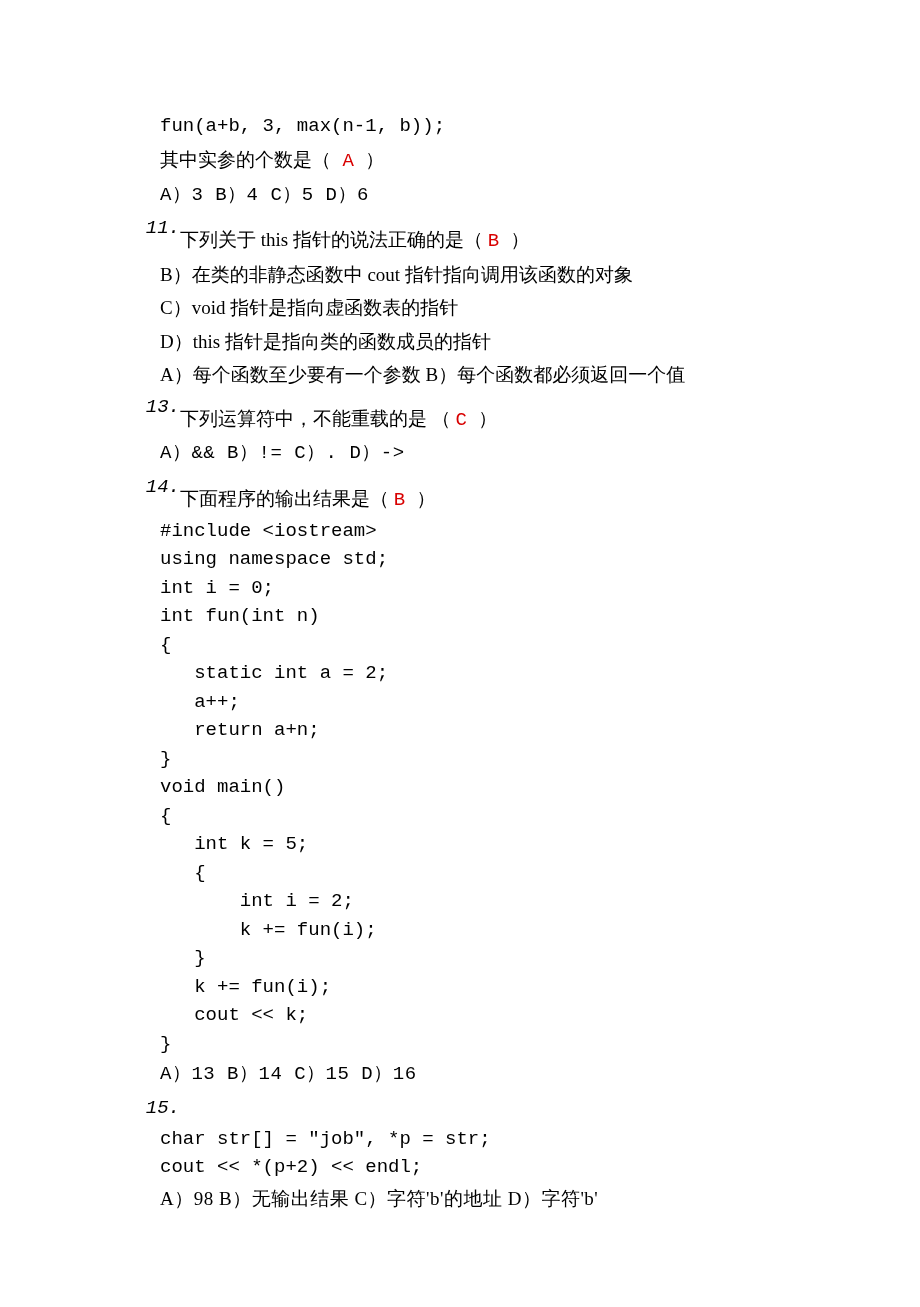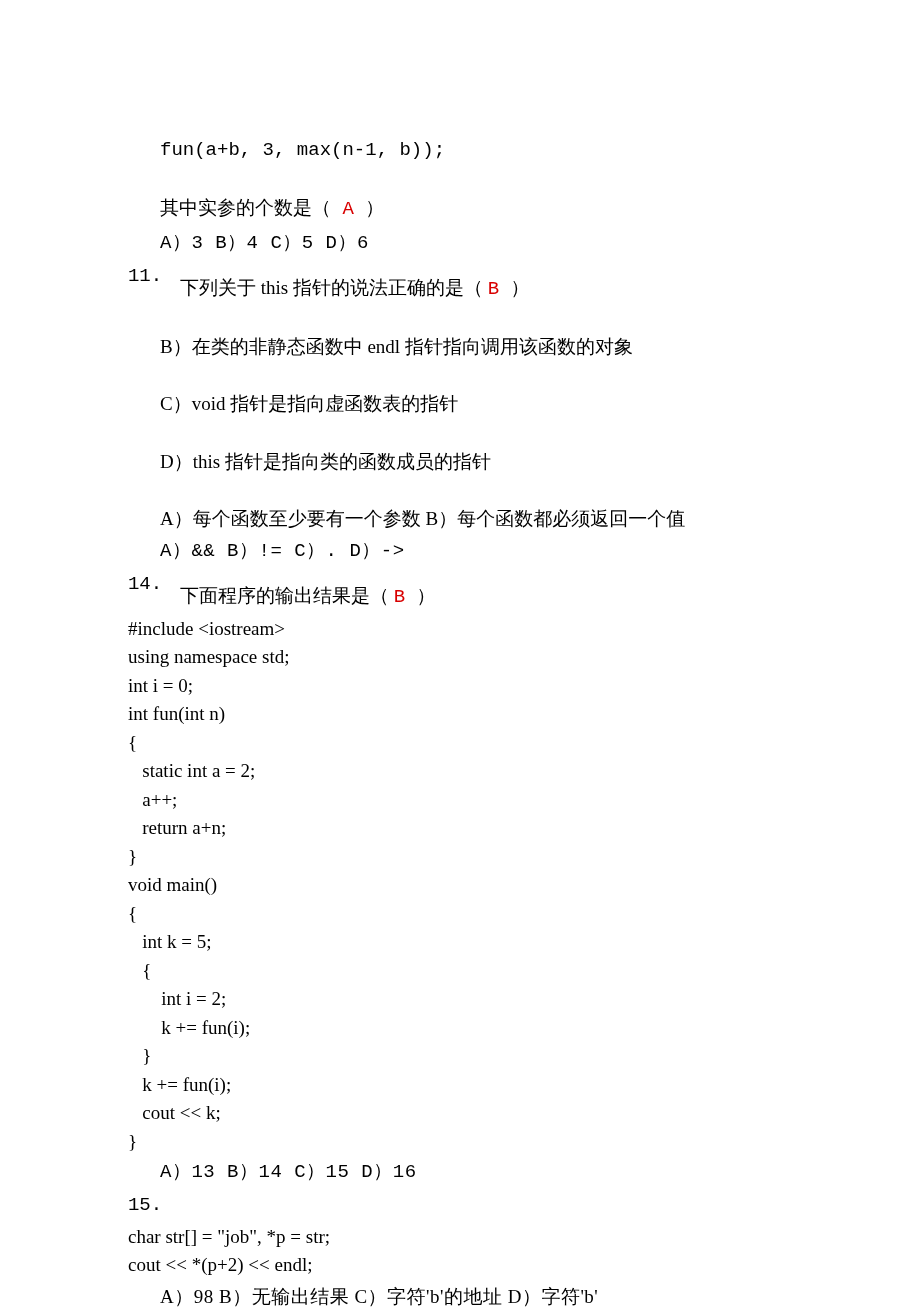--- a/index.html
+++ b/index.html
@@ -13,45 +13,45 @@
     width: 920px;
   }
   .page {
     padding: 110px 90px 40px 90px;
   }
   .mono {
     font-family: "Courier New", "SimSun", monospace;
   }
   .q-line {
     text-indent: 70px;
-    margin-top: 24px;
   }
   .q-numbered {
     display: flex;
   }
   .q-num {
     width: 70px;
-    text-align: center;
+    text-align: right;
     padding-left: 20px;
+    font-style: italic;
   }
   .q-body {
     flex: 1;
     margin-top: 11px;
   }
   .answer {
     color: #d80000;
     font-family: "Courier New", serif;
   }
   .opt-row {
     text-indent: 70px;
     letter-spacing: 0.5px;
   }
   .code-block {
-    margin-left: 38px;
-    font-family: Liberation Serif, serif;
+    margin-left: 70px;
+    font-family: Liberation Mono, monospace;
     line-height: 1.5;
     white-space: pre;
   }
 </style>
 </head>
 <body>
 
 <div class="page">
 
   <div class="q-line mono">fun(a+b, 3, max(n-1, b));</div>
@@ -59,26 +59,32 @@
     <span>其中实参的个数是（</span><span class="answer">  A  </span><span>  ）</span>
   </div>
   <div class="opt-row mono">A）3       B）4         C）5         D）6</div>
 
   <div class="q-numbered">
     <div class="q-num mono">11.</div>
     <div class="q-body">
       <span>下列关于 this 指针的说法正确的是（  </span><span class="answer"> B  </span><span> ）</span>
     </div>
   </div>
-  <div class="q-line">B）在类的非静态函数中 endl 指针指向调用该函数的对象</div>
+  <div class="q-line">B）在类的非静态函数中 cout 指针指向调用该函数的对象</div>
   <div class="q-line">C）void 指针是指向虚函数表的指针</div>
   <div class="q-line">D）this 指针是指向类的函数成员的指针</div>
 
   <div class="q-line">A）每个函数至少要有一个参数    B）每个函数都必须返回一个值</div>
 
+  <div class="q-numbered">
+    <div class="q-num mono">13.</div>
+    <div class="q-body">
+      <span>下列运算符中，不能重载的是  （  </span><span class="answer">C  </span><span> ）</span>
+    </div>
+  </div>
   <div class="opt-row mono">A）&amp;&amp;       B）!=        C）.          D）-&gt;</div>
 
   <div class="q-numbered">
     <div class="q-num mono">14.</div>
     <div class="q-body">
       <span>下面程序的输出结果是（   </span><span class="answer">B </span><span> ）</span>
     </div>
   </div>
   <div class="code-block">#include &lt;iostream&gt;
 using namespace std;

